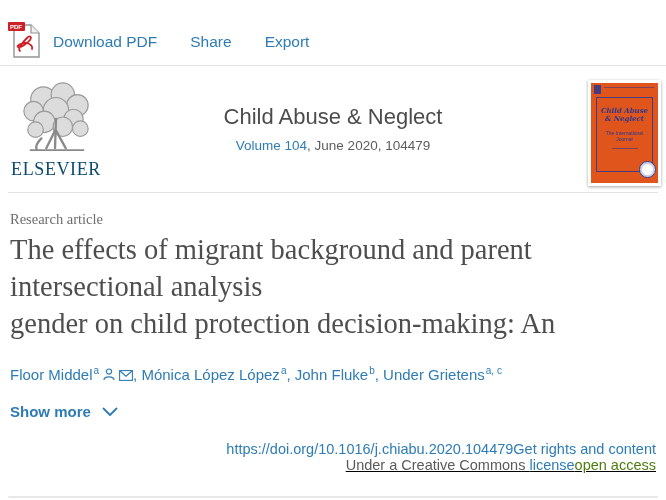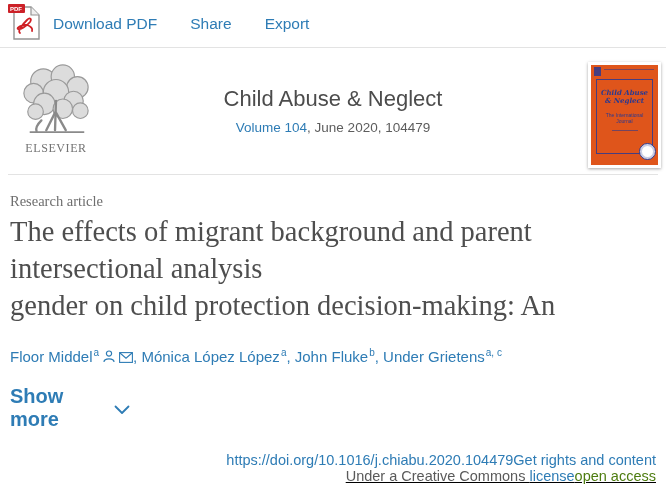--- a/index.html
+++ b/index.html
@@ -1,30 +1,30 @@
 <!DOCTYPE html>
 <html><head>
 <meta charset="utf-8">
 <style>
   html,body{margin:0;padding:0;background:#fff;}
   .page{position:relative;width:666px;height:500px;background:#ffffff;overflow:hidden;
         font-family:"Liberation Sans",sans-serif;-webkit-font-smoothing:antialiased;}
 
   
-  .toolbar{height:47px;display:flex;align-items:center;padding-left:8px;border-bottom:1px solid #e3e3e3;}
+  .toolbar{height:47px;display:flex;align-items:center;padding-left:8px;border-bottom:1px solid #e3e3e3;margin-top:18px;}
   .pdf-btn{display:flex;align-items:center;cursor:pointer;}
   .tb-link{color:#2e7cb5;font-size:15.5px;cursor:pointer;}
   .tb-dl{margin-left:11px;}
   .tb-sep{margin-left:33px;}
 
   
   .banner{position:relative;height:126px;}
   .banner-divider{height:1px;background:#e3e3e3;margin:0 8px;}
   .logo{position:absolute;left:10px;top:14px;width:92px;text-align:center;}
-  .logo-word{font-family:"Liberation Serif",serif;color:#737373;font-size:12px;letter-spacing:.6px;margin-top:1px;}
+  .logo-word{font-family:"Liberation Serif",serif;color:#0c4a6e;font-size:18px;letter-spacing:.6px;margin-top:1px;}
   .journal-block{position:absolute;left:150px;right:150px;top:38px;text-align:center;}
   .journal-title{font-size:22px;color:#4c4c4c;cursor:pointer;}
   .journal-issue{margin-top:8px;font-size:13.5px;color:#5d5d5d;}
   .link{color:#2e7cb5;cursor:pointer;}
 
   
   .cover{position:absolute;right:5px;top:14px;width:73px;height:106px;background:#fff;
          box-shadow:0 1px 3px rgba(0,0,0,.35);cursor:pointer;}
   .cover-inner{position:absolute;left:3px;right:3px;top:3px;bottom:3px;background:#df551b;overflow:hidden;}
   .cover-emblem{position:absolute;left:3px;top:2px;width:7px;height:9px;background:#2b3990;opacity:.85;}
@@ -39,21 +39,21 @@
 
   
   .article{padding:0 10px;}
   .type-label{margin-top:18px;font-family:"Liberation Serif",serif;font-size:14.5px;color:#6e6e6e;}
   .title{margin-top:3px;font-family:"Liberation Serif",serif;font-weight:400;
          font-size:28.5px;line-height:37px;color:#4e4e4e;}
   .authors{margin-top:23px;font-size:15px;color:#2e7cb5;}
   .authors sup{font-size:10px;margin-left:1px;}
   .author{cursor:pointer;text-align:center;}
   .a-icons{display:inline-block;vertical-align:-1px;margin-left:4px;}
-  .show-more{margin-top:19px;display:flex;align-items:center;color:#2e7cb5;font-size:20px;font-weight:700;cursor:pointer;width:120px;}
+  .show-more{margin-top:19px;display:flex;color:#2e7cb5;font-size:15px;font-weight:700;cursor:pointer;width:120px;}
   .show-more svg{margin-left:11px;margin-top:2px;}
   .meta-row{display:flex;justify-content:flex-end;align-items:baseline;margin-top:21px;font-size:14.5px;}
   .license-row{margin-top:0;text-decoration:underline;}
   .gray-text{color:#5a5a5a;}
   .open-access{color:#4d7c0f;}
   .bottom-divider{height:2px;background:#e8e8e8;margin:23px -2px 0 -2px;border-radius:1px;}
 </style>
 </head>
 <body>
 

